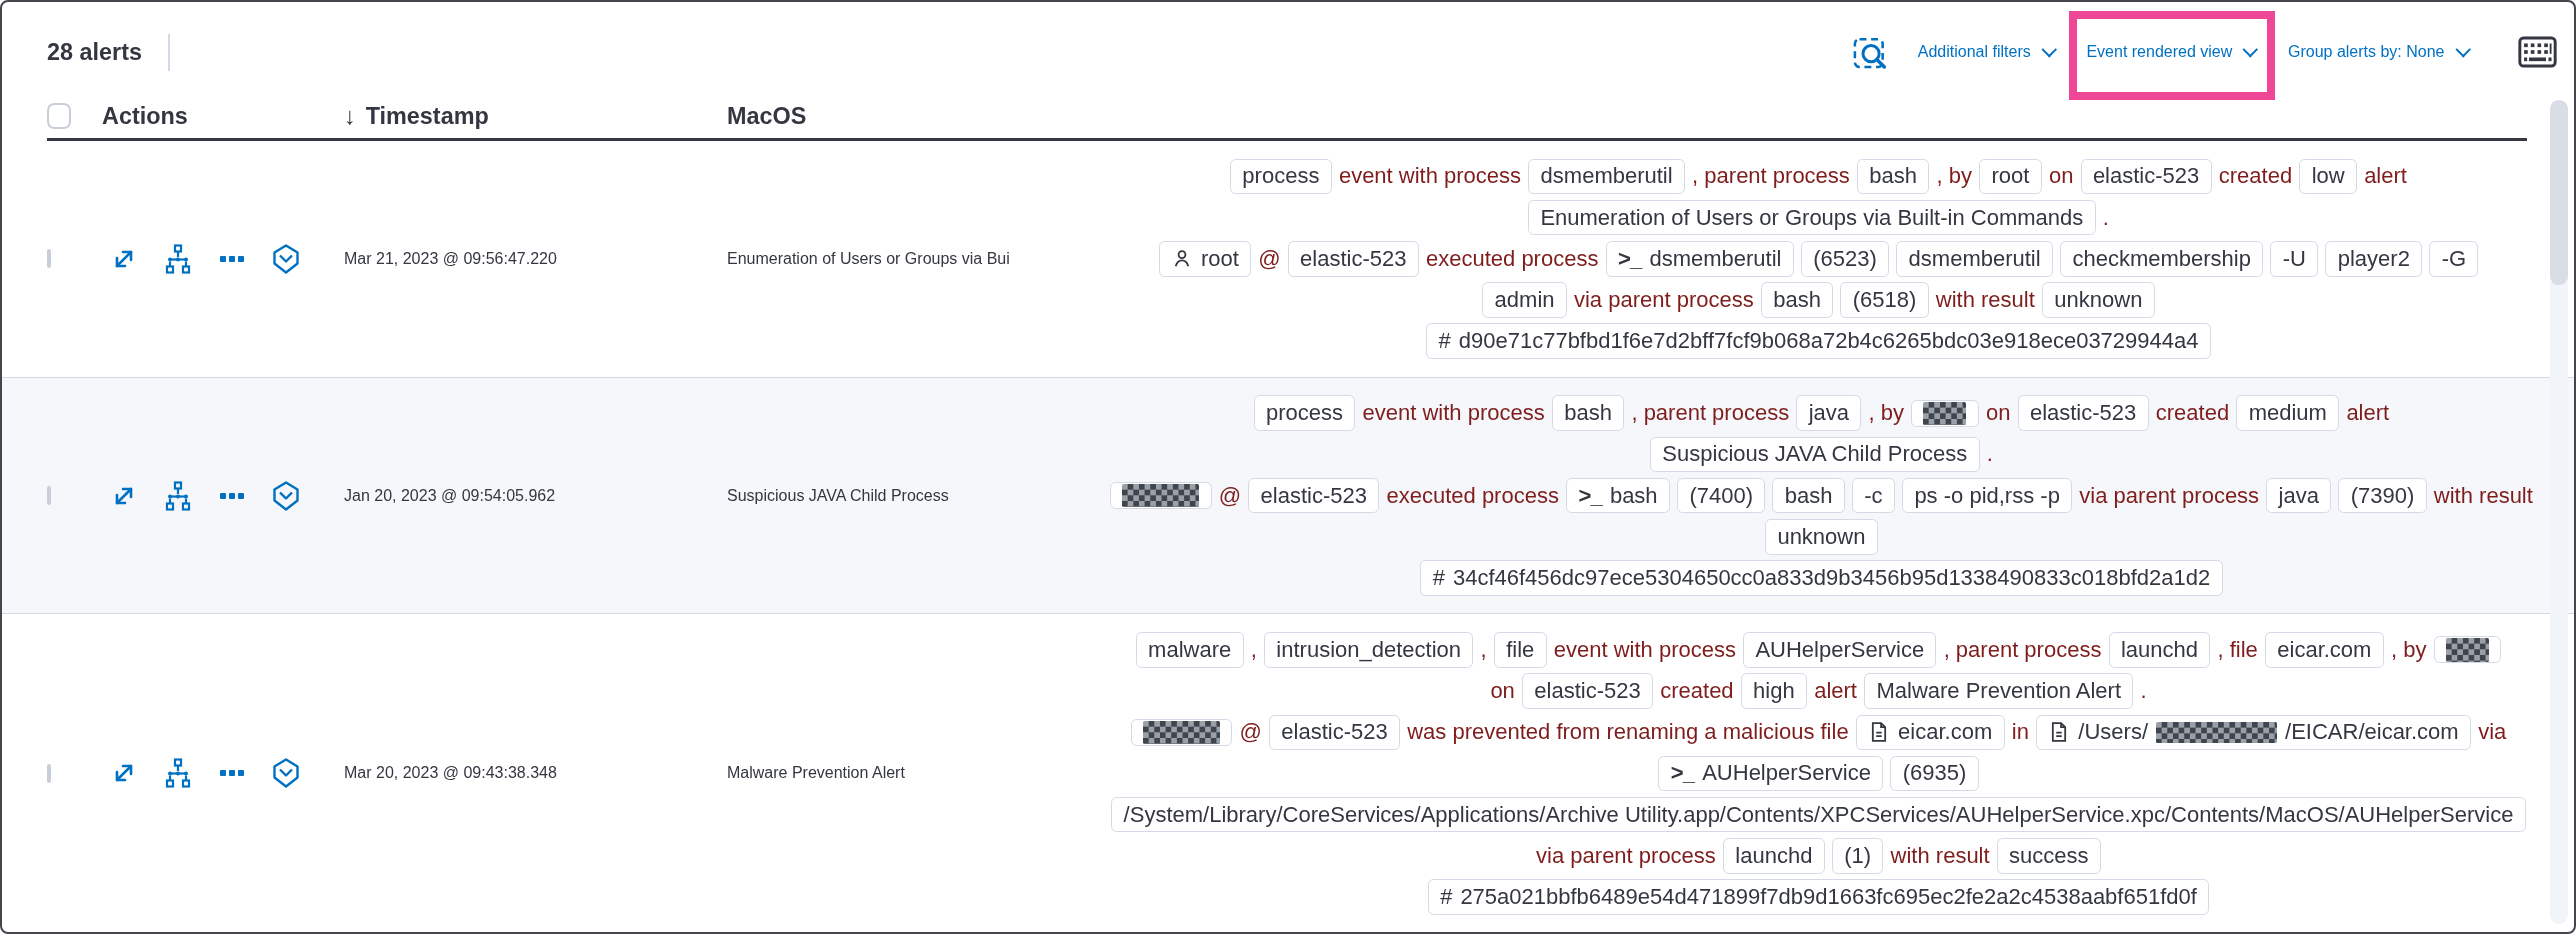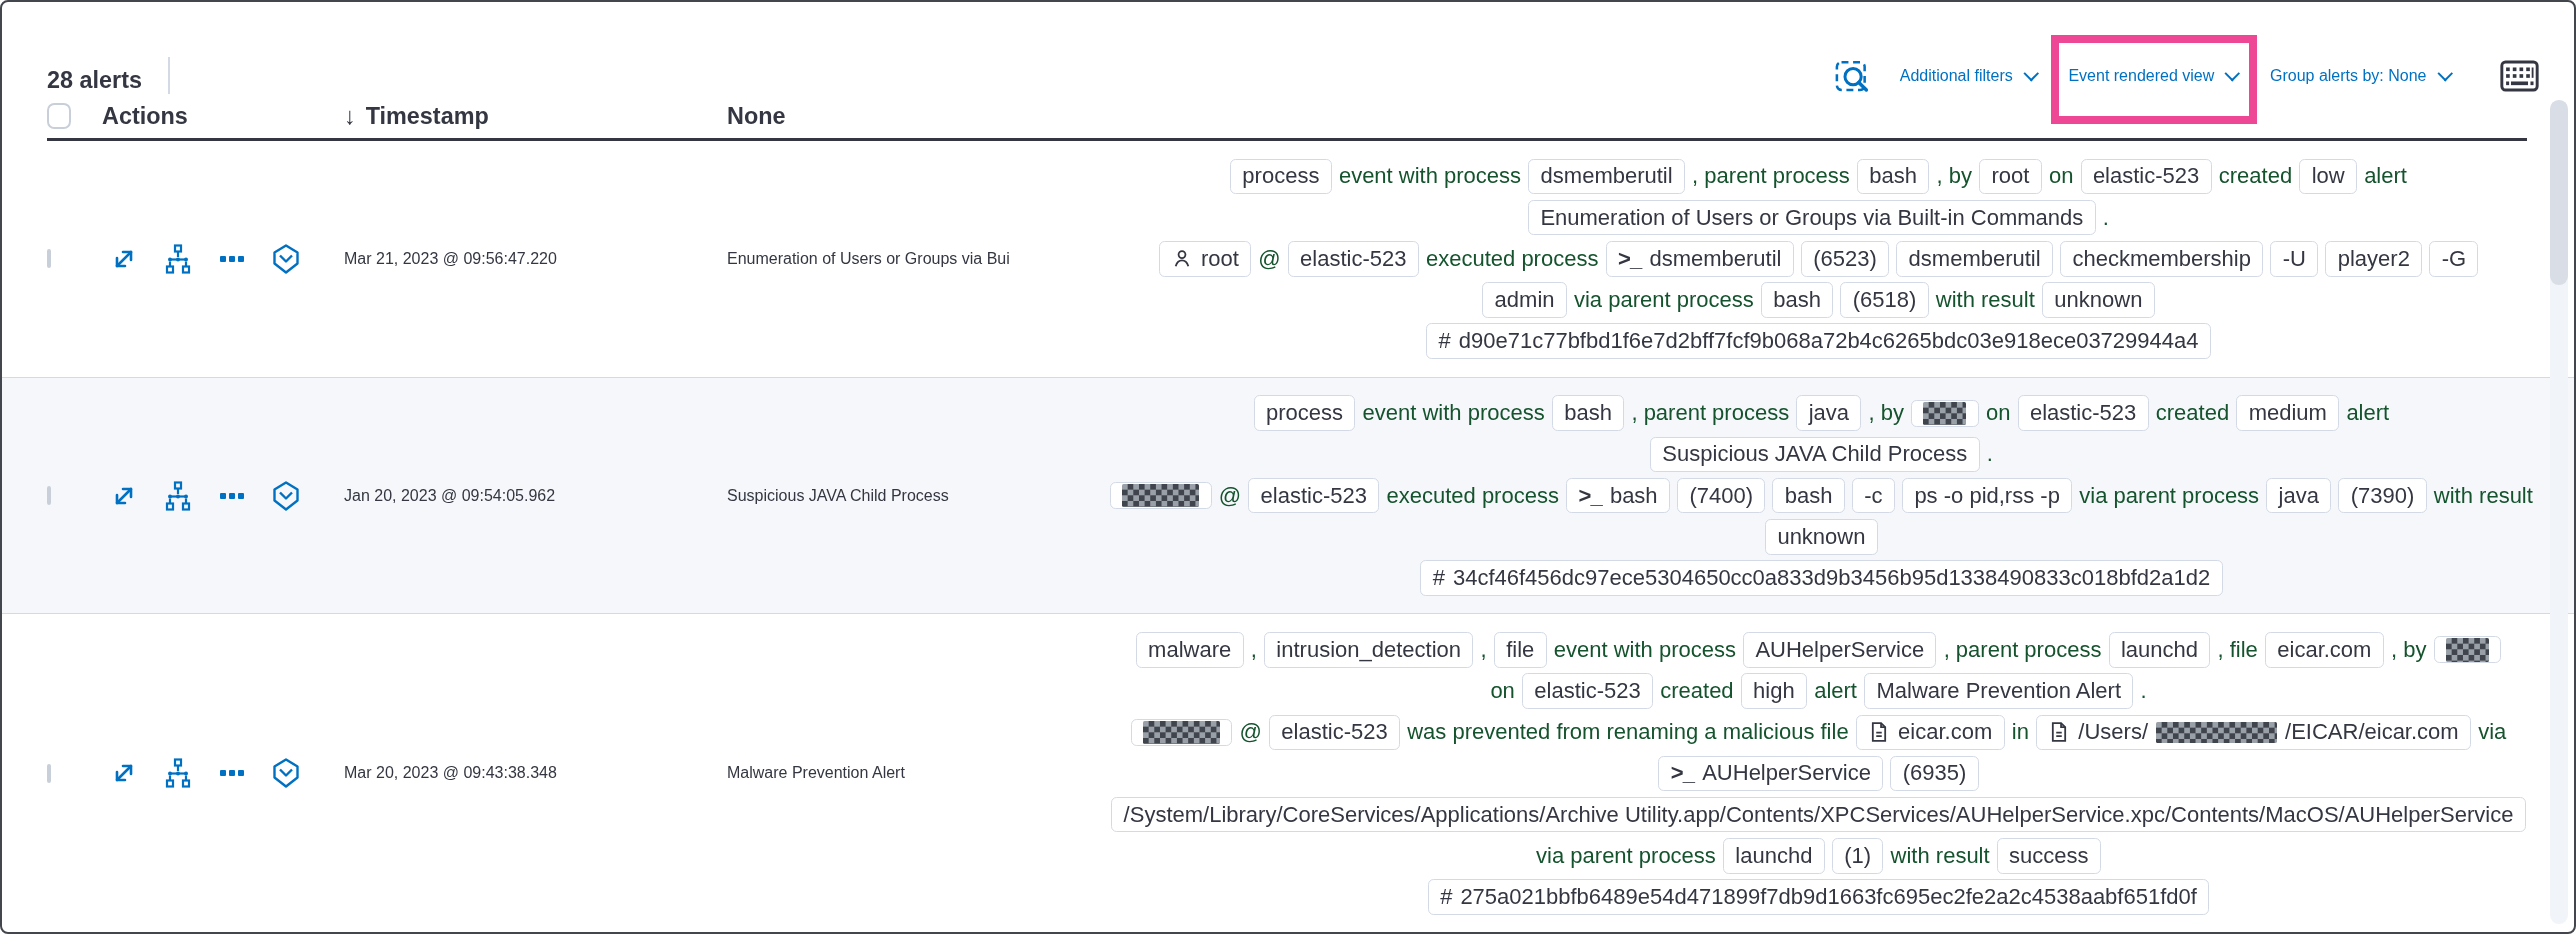--- a/index.html
+++ b/index.html
@@ -6,21 +6,21 @@
   html,body { margin:0; padding:0; background:#fff; }
   body {
     width:2576px; height:934px; overflow:hidden;
     font-family:"Liberation Sans", sans-serif; color:#343741;
   }
   .screen {
     position:relative; width:2576px; height:934px;
     border:2.4px solid #43464d; border-radius:8px; background:#fff; overflow:hidden;
   }
   
-  .toolbar { display:flex; align-items:flex-end; height:92px; padding:8px 35px 0 45px; }
+  .toolbar { display:flex; align-items:center; height:92px; padding:8px 17px 0 45px; }
   .alert-count { font-size:23.4px; font-weight:700; color:#343741; }
   .vdivider { width:1.6px; height:37px; background:#d3dae6; margin-left:26px; }
   .tb-right { margin-left:auto; display:flex; align-items:center; gap:29px; color:var(--blue); font-size:16px; font-weight:500; }
   .tb-item { display:flex; align-items:center; cursor:pointer; white-space:nowrap; }
   .chev { width:10.5px; height:10.5px; border-right:2.4px solid currentColor; border-bottom:2.4px solid currentColor;
           transform:rotate(45deg); display:inline-block; margin:-4.8px 0 0 13px; }
   .view-item { position:relative; padding:0 3.2px; }
   .ring { position:absolute; left:-14.5px; right:-16px; top:-32px; bottom:-39px;
           border:8.9px solid var(--pink); pointer-events:none; }
   .inspect-svg { width:37px; height:37px; color:var(--blue); display:block; }
@@ -35,21 +35,21 @@
   .row { padding:0 47px 0 45px; border-bottom:1.6px solid #d3dae6; }
   .row.alt { background:#f5f7fa; }
   .checkbox { width:24px; height:26.6px; border:2.4px solid #c9cfd9; border-radius:7.2px; background:#fff; }
   .actions { display:flex; align-items:center; gap:22px; color:var(--blue); padding-left:6.4px; }
   .actions svg { width:32px; height:32px; display:block; cursor:pointer; }
   .cell-ts, .cell-rule { font-size:16px; color:#343741; padding-right:16px; white-space:nowrap; overflow:hidden; }
   .summary { display:flex; flex-direction:column; justify-content:center; align-items:center;
              gap:5.6px; padding:17.7px 0; }
   .sum-line { display:flex; align-items:center; justify-content:center; gap:7.2px;
               font-size:22px; line-height:32px; white-space:nowrap; }
-  .seg-text { color:#14532d; }
+  .seg-text { color:#7f1d1d; }
   .badge { display:inline-flex; align-items:center; gap:8px; background:#fff;
            border:1.6px solid #d3dae6; border-radius:5.6px; padding:0.8px 11.3px;
            font-weight:500; color:#343741; cursor:pointer; }
   .badge-icon { display:inline-flex; align-items:center; color:#343741; }
   .badge-icon svg { width:22px; height:22px; display:block; }
   .term { font-weight:600; letter-spacing:-0.8px; }
   .hashsym { font-weight:500; }
   .redact { display:inline-block; width:43px; height:23.4px; border-radius:1.6px;
             background:repeating-conic-gradient(#40454d 0% 25%, #9aa0a8 0% 50%) 0 0/11.3px 11.3px;
             filter:blur(0.5px); }
@@ -122,21 +122,21 @@
         <span class="checkbox"></span>
       </div>
     <div class="th">
       <span>Actions</span>
     </div>
     <div class="th">
       <span class="sort-arrow">↓</span>
       <span>Timestamp</span>
     </div>
     <div class="th">
-      <span>None</span>
+      <span>MacOS</span>
     </div>
   </div>
 
   <div id="tbody">
       <div class="grid row">
         <div><span class="checkbox"></span></div>
         <div>
   <div class="actions">
     <svg viewBox="0 0 32 32" fill="none" stroke="currentColor" stroke-width="2.6" stroke-linecap="round" stroke-linejoin="round">
       <path d="M9 23 L23 9"></path>

